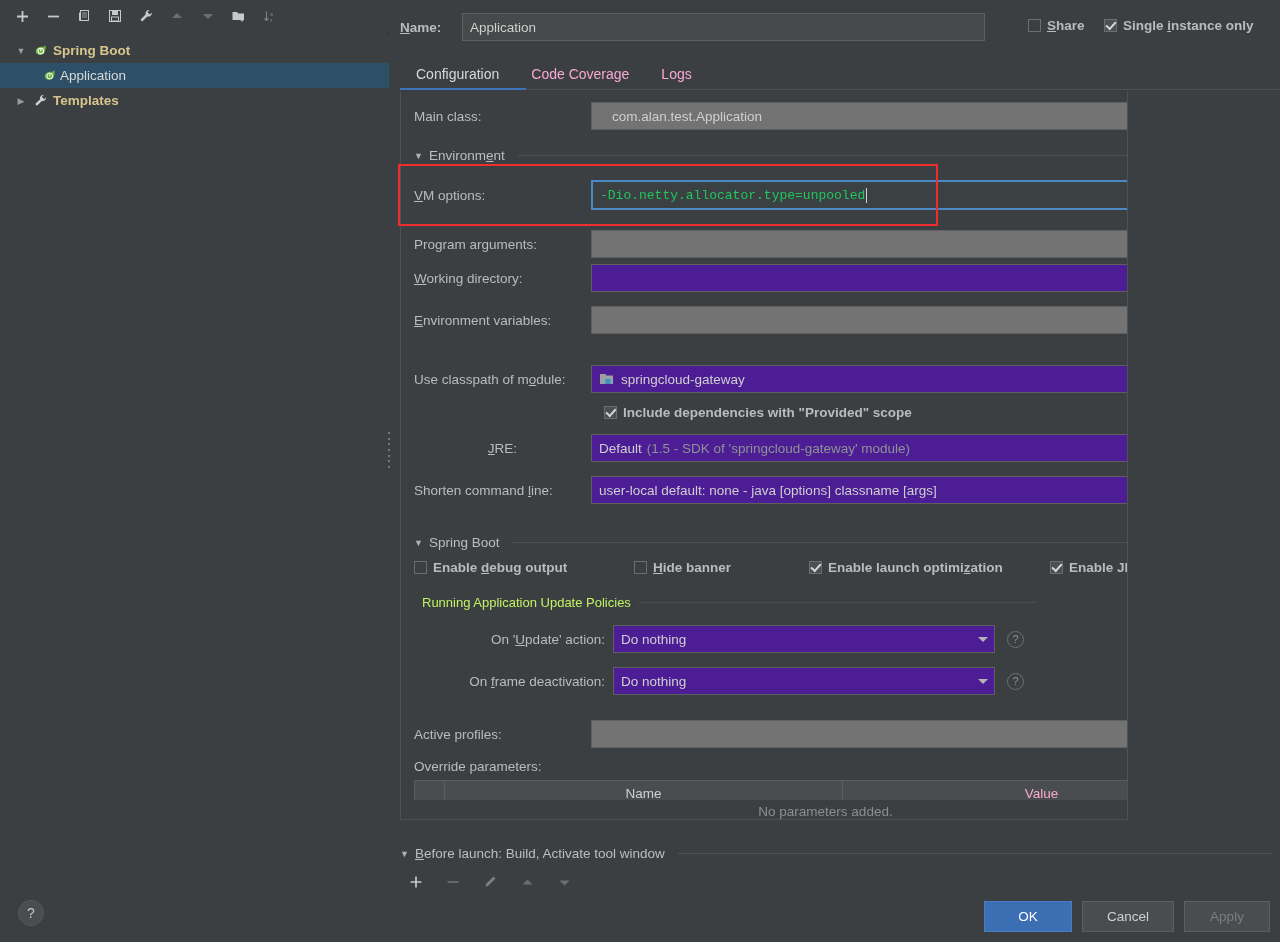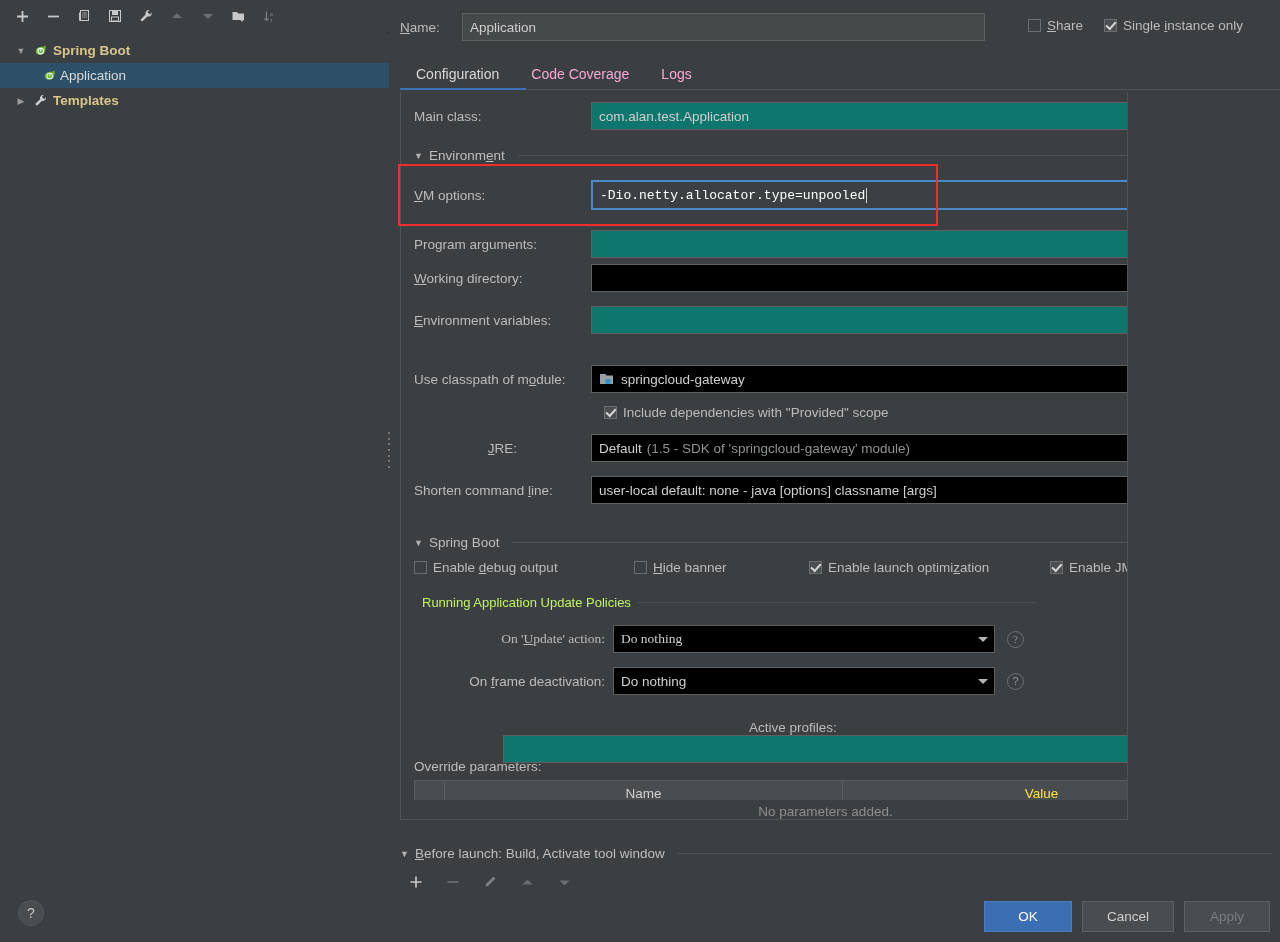--- a/index.html
+++ b/index.html
@@ -63,21 +63,21 @@
     cursor: pointer;
   }
 
   
   .right-panel { position: absolute; left: 392px; top: 0; width: 888px; height: 942px; }
 
   .name-row {
     position: absolute; left: 8px; top: 12px; width: 880px; height: 30px;
     display: flex; align-items: center;
   }
-  .lbl { color: #bbbbbb; white-space: nowrap; }
+  .lbl { color: #bbbbbb; white-space: nowrap; font-weight: bold; }
   .name-label { width: 62px; }
   .txt {
     background: #45494a; border: 1px solid #5e6060; color: #cfcfcf;
     height: 28px; padding: 0 7px; display: flex; align-items: center;
     font-family: "Liberation Sans", sans-serif; font-size: 13.5px;
   }
   .name-input { width: 523px; }
 
   .cb-wrap { display: flex; align-items: center; gap: 6px; cursor: pointer; white-space: nowrap; }
   .cb {
@@ -108,30 +108,30 @@
   .content {
     position: absolute; left: 8px; top: 92px; width: 728px; height: 728px;
     background: #3c3f41; border-left: 1px solid #4f5254; border-right: 1px solid #4f5254;
     border-bottom: 1px solid #4f5254; overflow: hidden;
   }
 
   .row { position: absolute; display: flex; align-items: center; }
   .rlabel { width: 190px; color: #bbbbbb; padding-left: 13px; }
 
   .field {
-    background: #0f766e; border: 1px solid #5e6060; color: #cfcfcf;
-    height: 28px; display: flex; align-items: center; padding: 0 7px;
+    background: #737373; border: 1px solid #5e6060; color: #cfcfcf;
+    height: 28px; display: flex; align-items: center; padding: 0 20px;
   }
   .btn-dots {
     width: 26px; height: 28px; background: #4c5052; border: 1px solid #5e6060;
     color: #c0c0c0; display: flex; align-items: center; justify-content: center;
     margin-left: 5px; cursor: pointer; font-size: 12px; letter-spacing: 1px;
   }
   .combo {
-    background: #000000; border: 1px solid #5e6060; color: #cfcfcf; height: 28px;
+    background: #4c1d95; border: 1px solid #5e6060; color: #cfcfcf; height: 28px;
     display: flex; align-items: center; padding: 0 6px 0 7px; position: relative;
   }
   .combo .arrow {
     position: absolute; right: 0; top: 0; width: 22px; height: 26px;
     display: flex; align-items: center; justify-content: center; cursor: pointer;
   }
   .combo.bordered-arrow .arrow { border-left: 1px solid #5a5d5f; background: #45494a; }
   .caret {
     width: 0; height: 0; border-left: 5px solid transparent; border-right: 5px solid transparent;
     border-top: 5px solid #b4b4b4;
@@ -150,38 +150,38 @@
   .subhdr { position: absolute; display: flex; align-items: center; }
   .subhdr .stxt { color: #bef264; font-size: 13px; white-space: nowrap; }
   .subhdr .sline { height: 1px; background: #4a4d4f; flex: 1; margin-left: 7px; }
 
   .redbox {
     position: absolute; left: 398px; top: 164px; width: 540px; height: 62px;
     border: 2px solid #ef2d2d; pointer-events: none; z-index: 20;
   }
 
   .vm-input {
-    background: #3b4043; border: 2px solid #4a88c7; color: #ffffff; height: 30px;
+    background: #3b4043; border: 2px solid #4a88c7; color: #22c55e; height: 30px;
     display: flex; align-items: center; padding: 0 7px;
     font-family: "Liberation Mono", monospace; font-size: 13px;
   }
   .caret-bar { display:inline-block; width:1px; height:15px; background:#cfcfcf; margin-left:1px; }
 
   .help-q {
     width: 17px; height: 17px; border-radius: 50%; border: 1px solid #6e7173;
     color: #8f9294; font-size: 11px; display: flex; align-items: center; justify-content: center;
     margin-left: 12px; cursor: pointer;
   }
 
   
   .ovtable { position: absolute; left: 13px; top: 688px; width: 853px; height: 32px; }
   .ovt-head { display: flex; height: 26px; background: #4a4d4f; border: 1px solid #5a5d5f; }
   .ovt-c0 { width: 30px; border-right: 1px solid #5a5d5f; }
   .ovt-c1 { flex: 1; display:flex; align-items:center; justify-content:center; color:#cfcfcf; border-right: 1px solid #5a5d5f;}
-  .ovt-c2 { flex: 1; display:flex; align-items:center; justify-content:center; color:#fde047; }
+  .ovt-c2 { flex: 1; display:flex; align-items:center; justify-content:center; color:#f9a8d4; }
   .ovt-c3 { width: 26px; display:flex; align-items:center; justify-content:center; color:#bdbdbd; border-left: 1px solid #5a5d5f; cursor:pointer;}
   .ovt-empty {
     position:absolute; left:0; top:20px; width:823px; height: 22px;
     display:flex; align-items:center; justify-content:center;
     color:#8d8d8d; background:#3c3f41;
   }
 
   .buttons { position: absolute; right: 10px; top: 901px; display: flex; gap: 10px; }
   .btn {
     height: 31px; min-width: 86px; padding: 0 24px; display: flex; align-items: center;
@@ -457,21 +457,21 @@
       <div class="cb-wrap" style="position:absolute;left:649px;top:468px;">
         <span class="cb checked"></span>
         <span class="lbl">Enable JM<u>X</u> agent</span>
       </div>
 
       <div class="subhdr" style="left:21px;top:503px;width:615px;">
         <span class="stxt">Running Application Update Policies</span>
         <span class="sline"></span>
       </div>
 
-      <div class="row" style="left:0;top:533px;width:860px;font-family:Liberation Serif, serif;">
+      <div class="row" style="left:0;top:533px;width:860px;">
         <span class="rlabel" style="text-align:right;padding-right:8px;width:212px;">On '<u>U</u>pdate' action:</span>
         <div class="combo" style="width:382px;">
           <span>Do nothing</span>
           <span class="arrow">
               <i class="caret"></i>
             </span>
         </div>
         <div class="help-q">?</div>
       </div>
 
@@ -479,21 +479,21 @@
         <span class="rlabel" style="text-align:right;padding-right:8px;width:212px;">On <u>f</u>rame deactivation:</span>
         <div class="combo" style="width:382px;">
           <span>Do nothing</span>
           <span class="arrow">
               <i class="caret"></i>
             </span>
         </div>
         <div class="help-q">?</div>
       </div>
 
-      <div class="row" style="left:0;top:628px;width:860px;flex-direction:column;">
+      <div class="row" style="left:0;top:628px;width:860px;">
         <span class="rlabel">Active profiles:</span>
         <div class="field" style="width:656px;"></div>
       </div>
 
       <div style="position:absolute;left:13px;top:667px;">Override parameters:</div>
 
       <div class="ovtable">
         <div class="ovt-head">
           <div class="ovt-c0"></div>
           <div class="ovt-c1">Name</div>

